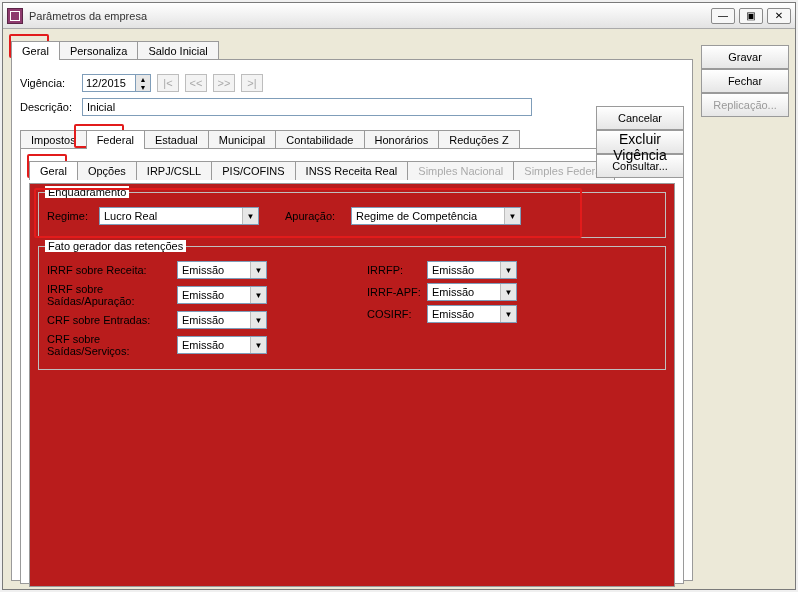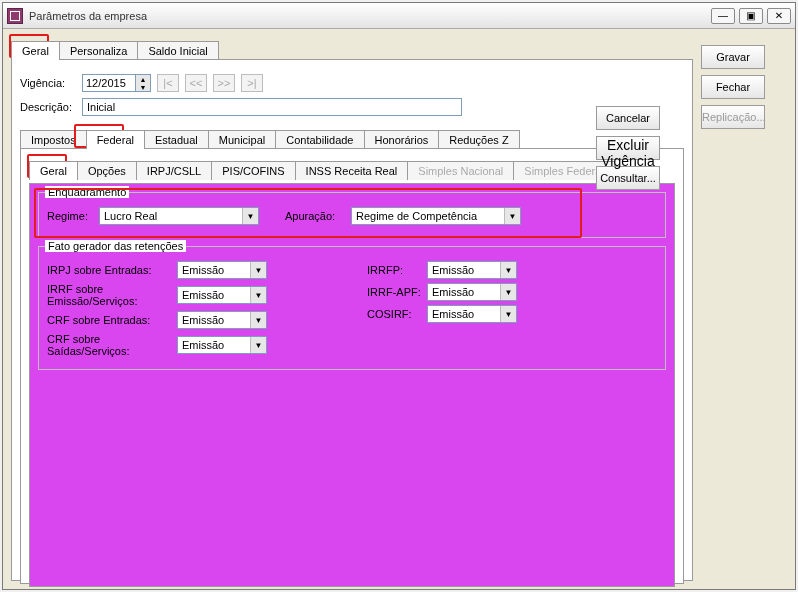--- a/index.html
+++ b/index.html
@@ -6,42 +6,42 @@
 body{background:#f0f0f0;width:798px;height:592px;overflow:hidden}
 .window{width:794px;height:588px;margin:2px;background:#ece9d8;border:1px solid #7a7a7a}
 .titlebar{height:26px;background:linear-gradient(#fff,#e3e3e3);border-bottom:1px solid #aaa;display:flex;align-items:center;padding:0 4px}
 .titlebar .icon{width:16px;height:16px;background:#8e3a6e;border:1px solid #5a2446;margin-right:6px;position:relative}
 .titlebar .icon::after{content:"";position:absolute;left:2px;top:2px;right:2px;bottom:2px;border:1px solid #fff}
 .title-text{flex:1;color:#333}
 .winbtn{width:24px;height:16px;margin-left:4px;border:1px solid #8a8a8a;background:#f7f7f7;display:flex;align-items:center;justify-content:center;font-size:10px;cursor:pointer;border-radius:2px}
 .body{padding:8px;display:flex;gap:8px;height:calc(100% - 26px)}
 .main{flex:1;position:relative}
 .sidebar{width:86px;padding-top:8px}
-.btn{display:block;width:64px;height:24px;margin-bottom:6px;background:linear-gradient(#fff,#e6e6e6);border:1px solid #9a9a9a;cursor:pointer;font-size:11px}
+.btn{display:block;width:88px;height:24px;margin-bottom:0;background:linear-gradient(#fff,#e6e6e6);border:1px solid #9a9a9a;cursor:pointer;font-size:11px}
 .btn:disabled{color:#9a9a9a}
 .tabs{display:flex;align-items:flex-end;height:22px}
 .tab{padding:3px 10px;border:1px solid #9a9a9a;border-bottom:none;background:#f5f5f5;margin-right:-1px;cursor:pointer;position:relative;top:1px}
 .tab.active{background:#fff;z-index:2}
 .tab.disabled{color:#aaa}
 .hl{position:absolute;border:2px solid #e21b1b;pointer-events:none;border-radius:2px}
 .panel{background:#fff;border:1px solid #9a9a9a;padding:8px;position:relative}
 .row{display:flex;align-items:center;margin:6px 0;gap:6px}
 .lbl{display:inline-block}
 .spin{display:flex;}
 .spin input{width:54px;height:18px;border:1px solid #7f9db9;padding:1px 3px}
 .spinbtns{display:flex;flex-direction:column;border:1px solid #7f9db9;border-left:none}
 .spinbtns span{width:14px;height:8px;background:#e7e7e7;display:flex;align-items:center;justify-content:center;font-size:7px;cursor:pointer}
 .navbtn{width:22px;height:18px;border:1px solid #bdbdbd;background:#f3f3f3;color:#a9a9a9;cursor:default}
 .textin{height:18px;border:1px solid #7f9db9;padding:1px 4px}
 .combo{display:inline-flex;align-items:center;border:1px solid #7f9db9;height:18px;background:#fff}
 .combo span{padding:0 4px;flex:1}
 .combo .cbtn{width:16px;height:16px;background:#e7e7e7;display:flex;align-items:center;justify-content:center;font-size:8px;cursor:pointer;border-left:1px solid #bcbcbc}
 .group{border:1px solid #bfbfbf;padding:10px 8px 8px;margin-top:8px;position:relative}
 .group>.gtitle{position:absolute;top:-7px;left:6px;background:#fff;padding:0 3px}
-.subpanel{border:1px solid #9a9a9a;background:#d946ef;margin-top:4px;height:404px;padding:8px;position:relative}
+.subpanel{border:1px solid #9a9a9a;background:#b91c1c;margin-top:4px;height:404px;padding:8px;position:relative}
 .subtabs-wrap{position:relative}
 .rowcol{display:flex;gap:30px}
 .col{flex:1}
 .frow{display:flex;align-items:center;margin:4px 0}
 .frow .lbl{width:130px}
 .mid-sidebar{position:absolute;right:10px;top:46px;width:86px}
 </style>
 </head>
 <body>
 
@@ -77,21 +77,21 @@
               </div>
           </div>
           <button class="navbtn">|&lt;</button>
           <button class="navbtn">&lt;&lt;</button>
           <button class="navbtn">&gt;&gt;</button>
           <button class="navbtn">&gt;|</button>
         </div>
 
         <div class="row">
           <span class="lbl" style="width:56px">Descrição:</span>
-          <input class="textin" style="width: 380px;" value="Inicial">
+          <input class="textin" style="width: 450px;" value="Inicial">
         </div>
 
         <div style="position:relative;margin-top:10px">
           <div class="tabs">
             <div class="tab">Impostos</div>
             <div class="tab active">Federal</div>
             <div class="tab">Estadual</div>
             <div class="tab">Municipal</div>
             <div class="tab">Contabilidade</div>
             <div class="tab">Honorários</div>
@@ -132,28 +132,28 @@
                 </div>
               </div>
             </div>
             <div class="hl" style="left:4px;top:4px;width:548px;height:50px"></div>
 
             <div class="group">
               <span class="gtitle">Fato gerador das retenções</span>
               <div class="rowcol">
                 <div class="col">
                   <div class="frow">
-                      <span class="lbl">IRPJ sobre Entradas:</span>
-                      <div class="combo" style="width:90px">
-                        <span>Emissão</span>
-                        <div class="cbtn">▼</div>
-                      </div>
-                    </div>
-                  <div class="frow">
-                      <span class="lbl">IRRF sobre Emissão/Serviços:</span>
+                      <span class="lbl">IRRF sobre Receita:</span>
+                      <div class="combo" style="width:90px">
+                        <span>Emissão</span>
+                        <div class="cbtn">▼</div>
+                      </div>
+                    </div>
+                  <div class="frow">
+                      <span class="lbl">IRRF sobre Saídas/Apuração:</span>
                       <div class="combo" style="width:90px">
                         <span>Emissão</span>
                         <div class="cbtn">▼</div>
                       </div>
                     </div>
                   <div class="frow">
                       <span class="lbl">CRF sobre Entradas:</span>
                       <div class="combo" style="width:90px">
                         <span>Emissão</span>
                         <div class="cbtn">▼</div>

